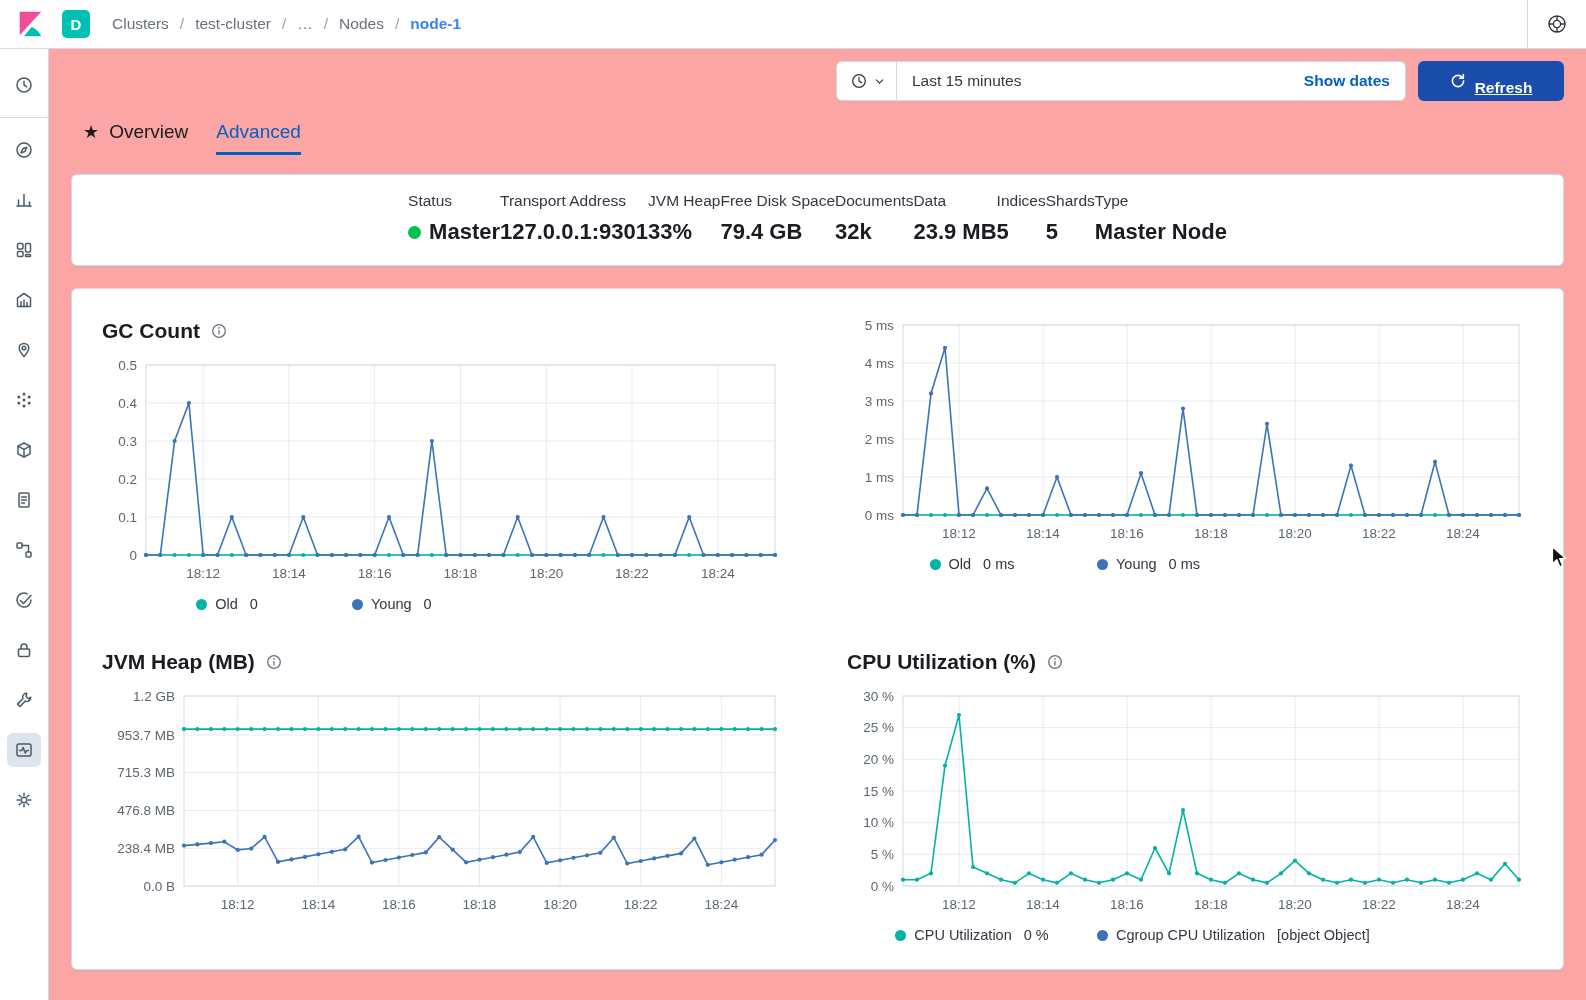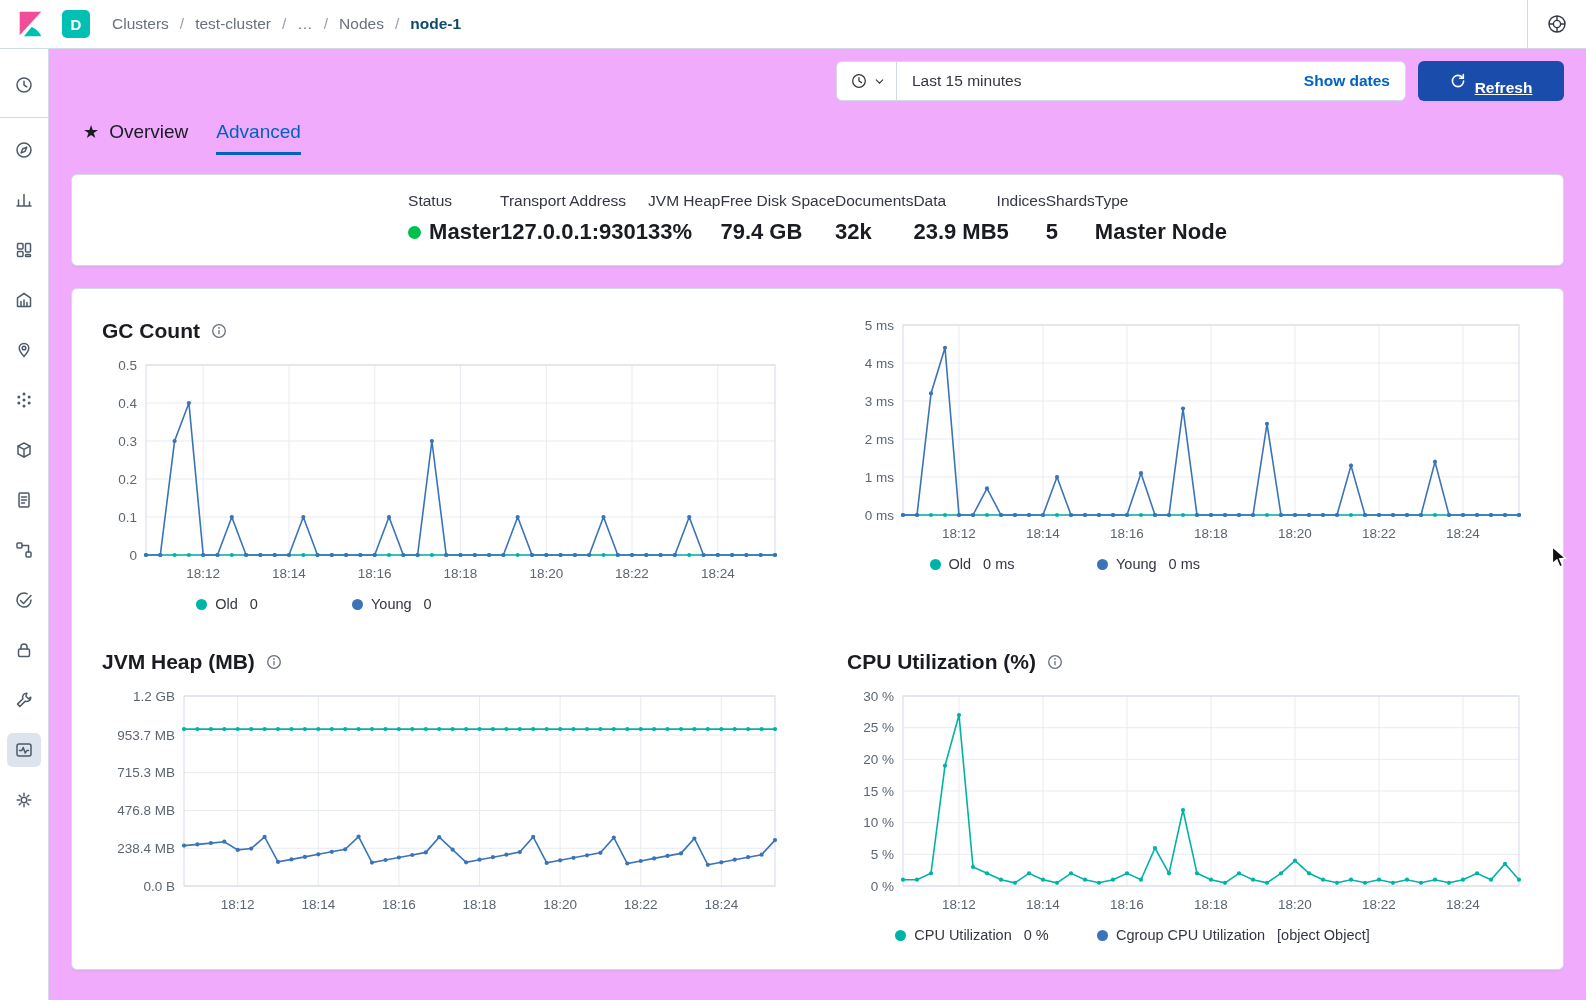--- a/index.html
+++ b/index.html
@@ -14,39 +14,39 @@
     height:49px; border-bottom:1px solid #d3dae6; background:#fff;
     display:flex; align-items:center; padding:0 0 0 14px; position:relative; z-index:5;
   }
   .logo { width:32px; height:32px; display:flex; align-items:center; justify-content:center; margin-right:16px; cursor:pointer; }
   .dep-badge {
     width:28px; height:28px; border-radius:5px; background:#00bfb3; color:#fff;
     font-weight:700; font-size:15px; display:flex; align-items:center; justify-content:center; cursor:pointer;
   }
   .breadcrumbs { display:flex; align-items:center; gap:11px; font-size:15.5px; color:#69707d; margin-left:22px; }
   .crumb { cursor:pointer; }
-  .crumb.current { color:#0c4a6e; font-weight:700; cursor:default; }
+  .crumb.current { color:#3b82f6; font-weight:700; cursor:default; }
   .crumb-sep { color:#98a2b3; }
   .header-right { margin-left:auto; height:100%; display:flex; align-items:center; border-left:1px solid #d3dae6; padding:0 16px; }
   .help-btn { width:26px; height:26px; display:flex; align-items:center; justify-content:center; cursor:pointer; }
   .help-btn svg { stroke:#343741; fill:none; stroke-width:1.4; }
 
   
   .side-nav {
     position:absolute; left:0; top:49px; bottom:0; width:49px; background:#fff;
     border-right:1px solid #d3dae6; display:flex; flex-direction:column; align-items:center; padding-top:19px;
   }
   .nav-btn { width:34px; height:34px; border-radius:6px; display:flex; align-items:center; justify-content:center; margin-bottom:16px; cursor:pointer; flex:0 0 auto; }
   .nav-btn svg { stroke:#4d5a68; fill:none; stroke-width:1.5; stroke-linecap:round; stroke-linejoin:round; }
   .nav-btn svg .fdot { fill:#4d5a68; stroke:none; }
   .nav-btn.active { background:#dde4ee; }
   .nav-divider { width:49px; height:1px; background:#d3dae6; margin:-1px 0 15px; flex:0 0 auto; }
 
   
-  .main { position:absolute; left:49px; top:49px; right:0; bottom:0; background:#f0abfc; padding:12px 22px 0; overflow:hidden; }
+  .main { position:absolute; left:49px; top:49px; right:0; bottom:0; background:#fca5a5; padding:12px 22px 0; overflow:hidden; }
 
   .time-row { display:flex; justify-content:flex-end; align-items:center; gap:12px; }
   .timepicker { display:flex; align-items:center; width:570px; height:40px; border:1px solid #d3dae6; border-radius:6px; background:#fff; }
   .tp-clock { display:flex; align-items:center; gap:5px; padding:0 10px 0 13px; height:100%; border-right:1px solid #d3dae6; cursor:pointer; }
   .tp-clock svg { stroke:#343741; fill:none; stroke-width:1.4; stroke-linecap:round; }
   .tp-range { padding:0 15px; font-size:15.5px; color:#343741; flex:1; cursor:pointer; }
   .tp-showdates { padding:0 15px; color:#0061c5; font-weight:600; font-size:15.5px; cursor:pointer; white-space:nowrap; }
   .refresh-btn { height:40px; min-width:146px; border:none; background:#1a4dab; border-radius:6px; color:#fff;
     display:flex; align-items:center; justify-content:center; gap:9px; font-size:15.5px; font-weight:600; cursor:pointer;
     font-family:"Liberation Sans", sans-serif; }

